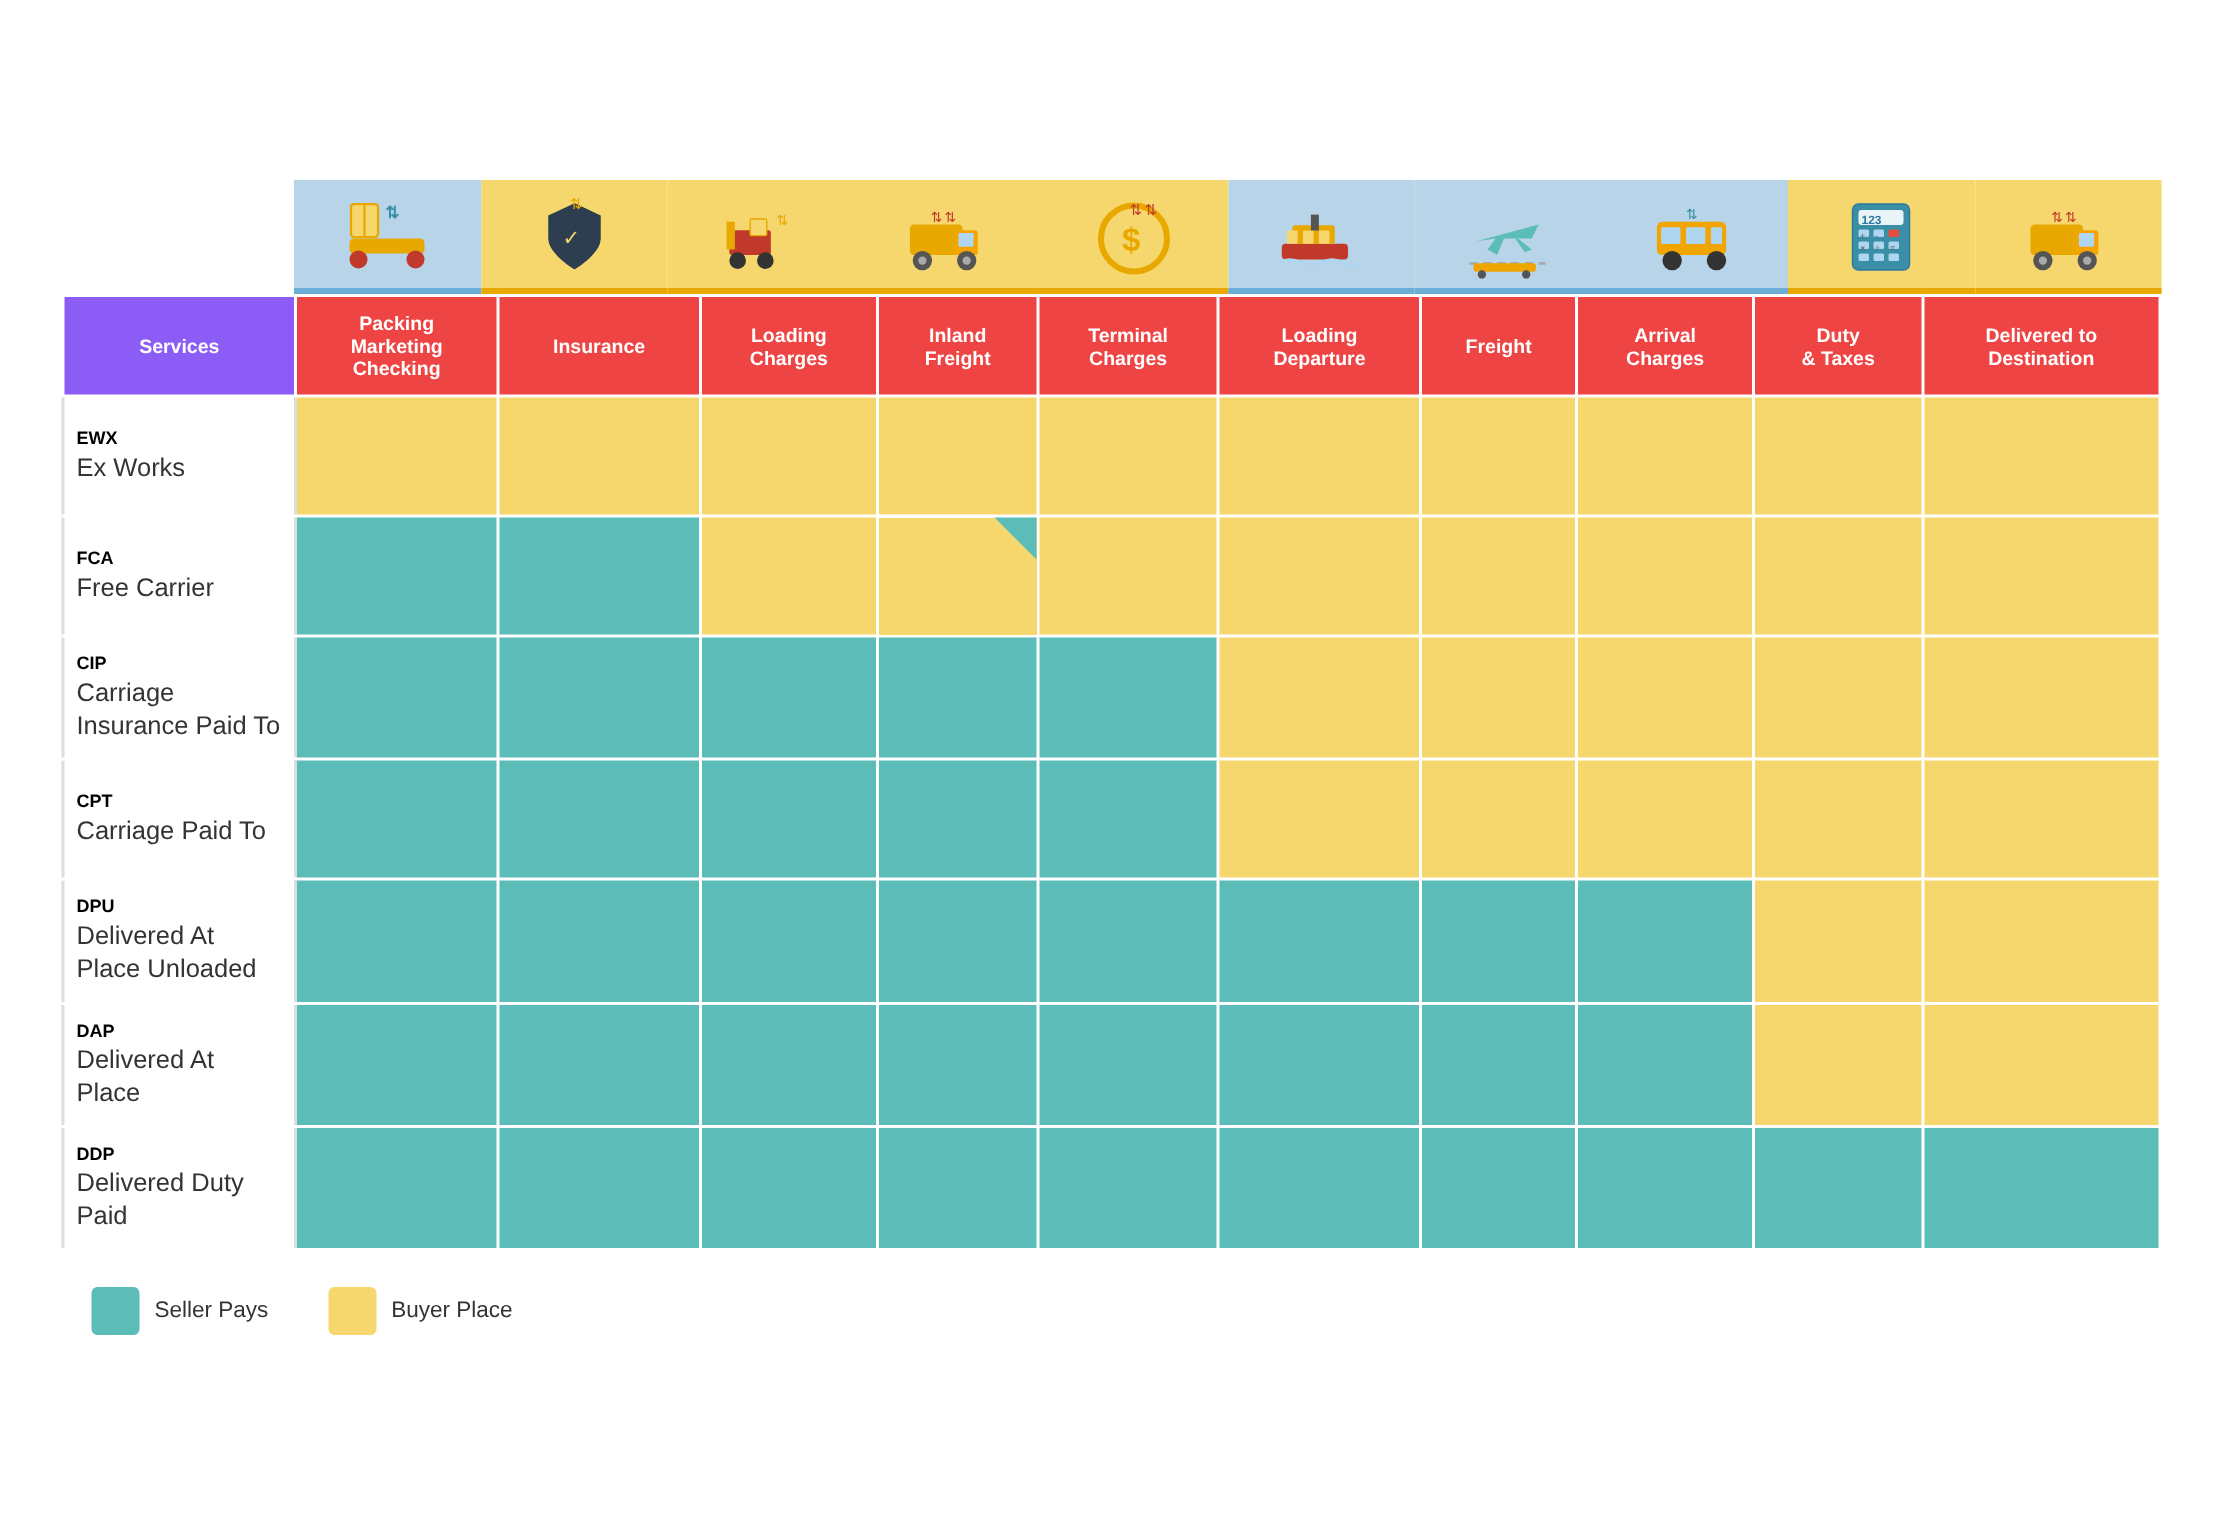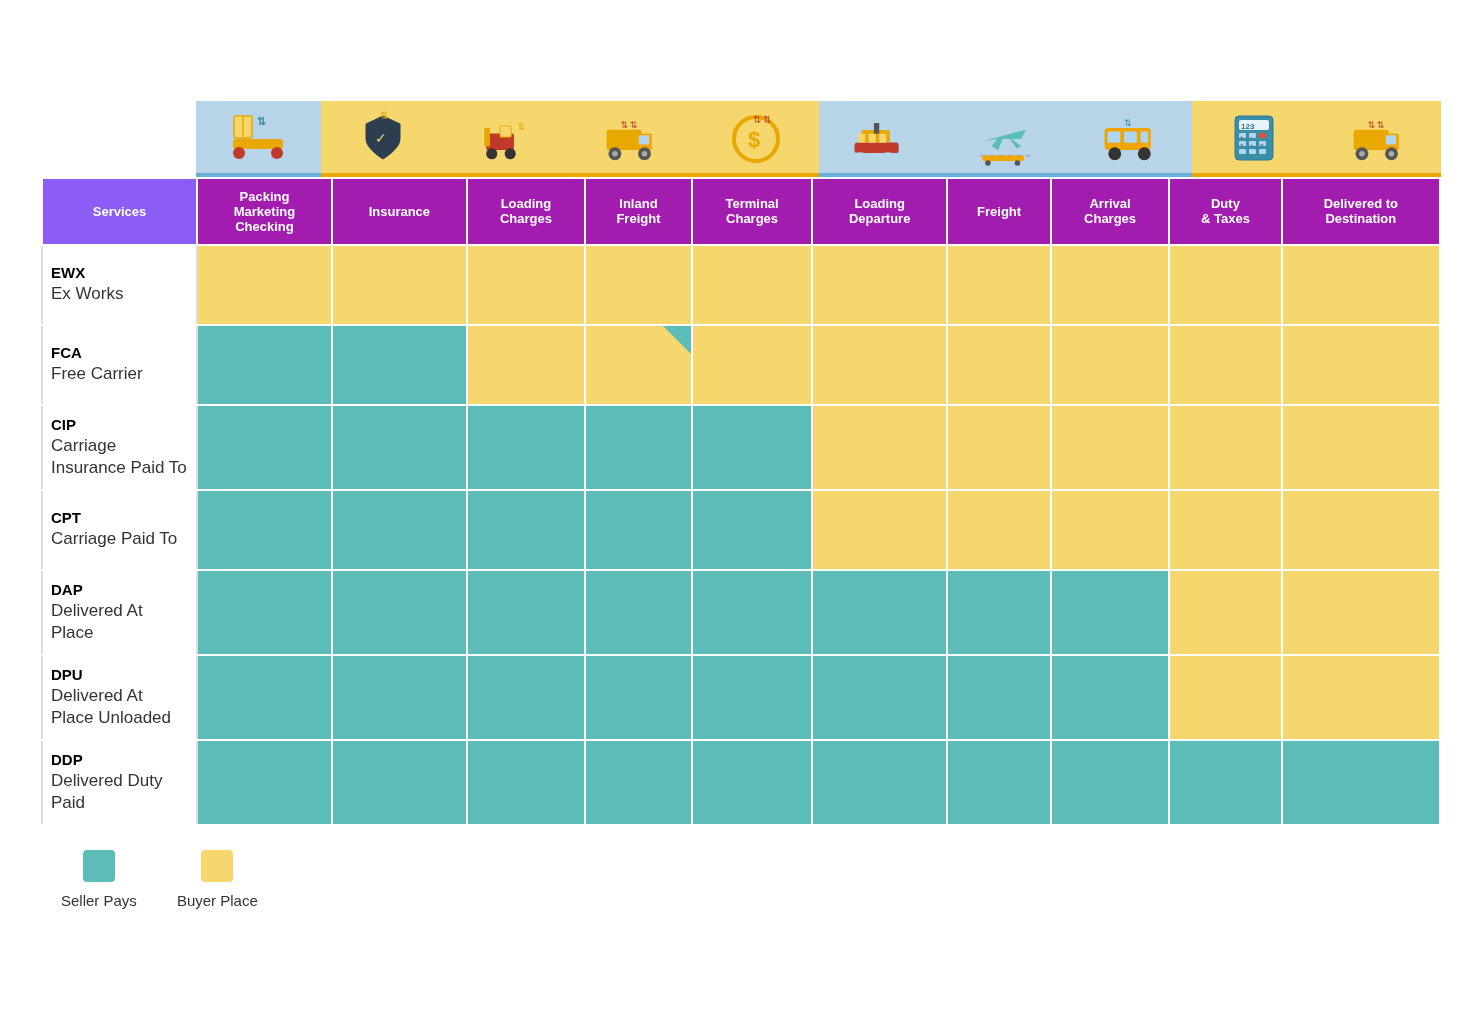--- a/index.html
+++ b/index.html
@@ -46,42 +46,42 @@
       width: 100%;
       border-collapse: collapse;
     }
     .inco-table th, .inco-table td {
       border: 2px solid #fff;
       text-align: center;
       vertical-align: middle;
       font-size: 13px;
     }
     .inco-table th {
-      background: #a21caf;
+      background: #ef4444;
       color: #fff;
       font-weight: bold;
       padding: 10px 6px;
       font-size: 13px;
     }
     .inco-table th.services-header {
       background: #8b5cf6;
       color: #fff;
       width: 155px;
     }
     .inco-table td.service-label {
       background: #fff;
       text-align: left;
       padding: 10px 8px;
       width: 155px;
       border-left: 2px solid #ddd;
       border-right: 2px solid #ddd;
     }
     .service-label .code {
       font-weight: bold;
-      font-size: 15px;
+      font-size: 12px;
     }
     .service-label .name {
       font-size: 17px;
       color: #333;
       margin-top: 2px;
       line-height: 1.3;
     }
     .cell-seller {
       background: #5bbcb8;
     }
@@ -118,21 +118,20 @@
       gap: 40px;
       margin-top: 24px;
       padding-left: 20px;
     }
     .legend-item {
       display: flex;
       align-items: center;
       gap: 10px;
       font-size: 15px;
       color: #333;
-      flex-direction: column;
     }
     .legend-box {
       width: 32px;
       height: 32px;
       border-radius: 4px;
     }
     .legend-seller { background: #5bbcb8; }
     .legend-buyer { background: #f5d76e; }
   </style>
 </head>
@@ -389,38 +388,38 @@
           <td class="cell-seller"></td>
           <td class="cell-seller"></td>
           <td class="cell-buyer"></td>
           <td class="cell-buyer"></td>
           <td class="cell-buyer"></td>
           <td class="cell-buyer"></td>
           <td class="cell-buyer"></td>
         </tr>
         <tr class="row-height">
           <td class="service-label">
+            <div class="code">DPU</div>
+            <div class="name">Delivered At Place Unloaded</div>
+          </td>
+          <td class="cell-seller"></td>
+          <td class="cell-seller"></td>
+          <td class="cell-seller"></td>
+          <td class="cell-seller"></td>
+          <td class="cell-seller"></td>
+          <td class="cell-seller"></td>
+          <td class="cell-seller"></td>
+          <td class="cell-seller"></td>
+          <td class="cell-buyer"></td>
+          <td class="cell-buyer"></td>
+        </tr>
+        <tr class="row-height">
+          <td class="service-label">
             <div class="code">DAP</div>
             <div class="name">Delivered At Place</div>
-          </td>
-          <td class="cell-seller"></td>
-          <td class="cell-seller"></td>
-          <td class="cell-seller"></td>
-          <td class="cell-seller"></td>
-          <td class="cell-seller"></td>
-          <td class="cell-seller"></td>
-          <td class="cell-seller"></td>
-          <td class="cell-seller"></td>
-          <td class="cell-buyer"></td>
-          <td class="cell-buyer"></td>
-        </tr>
-        <tr class="row-height">
-          <td class="service-label">
-            <div class="code">DPU</div>
-            <div class="name">Delivered At Place Unloaded</div>
           </td>
           <td class="cell-seller"></td>
           <td class="cell-seller"></td>
           <td class="cell-seller"></td>
           <td class="cell-seller"></td>
           <td class="cell-seller"></td>
           <td class="cell-seller"></td>
           <td class="cell-seller"></td>
           <td class="cell-seller"></td>
           <td class="cell-buyer"></td>

